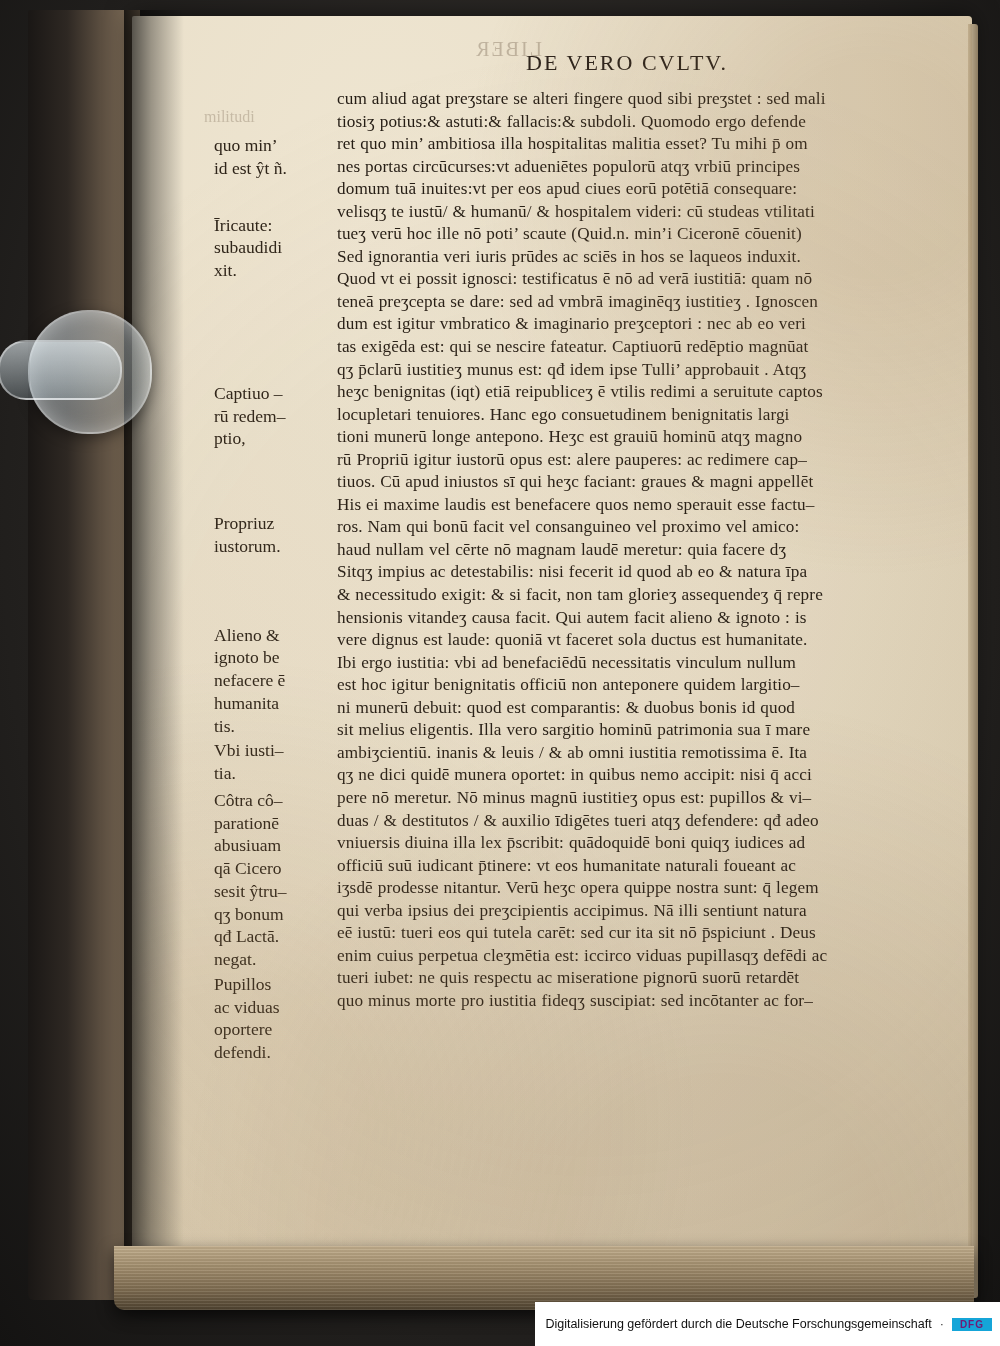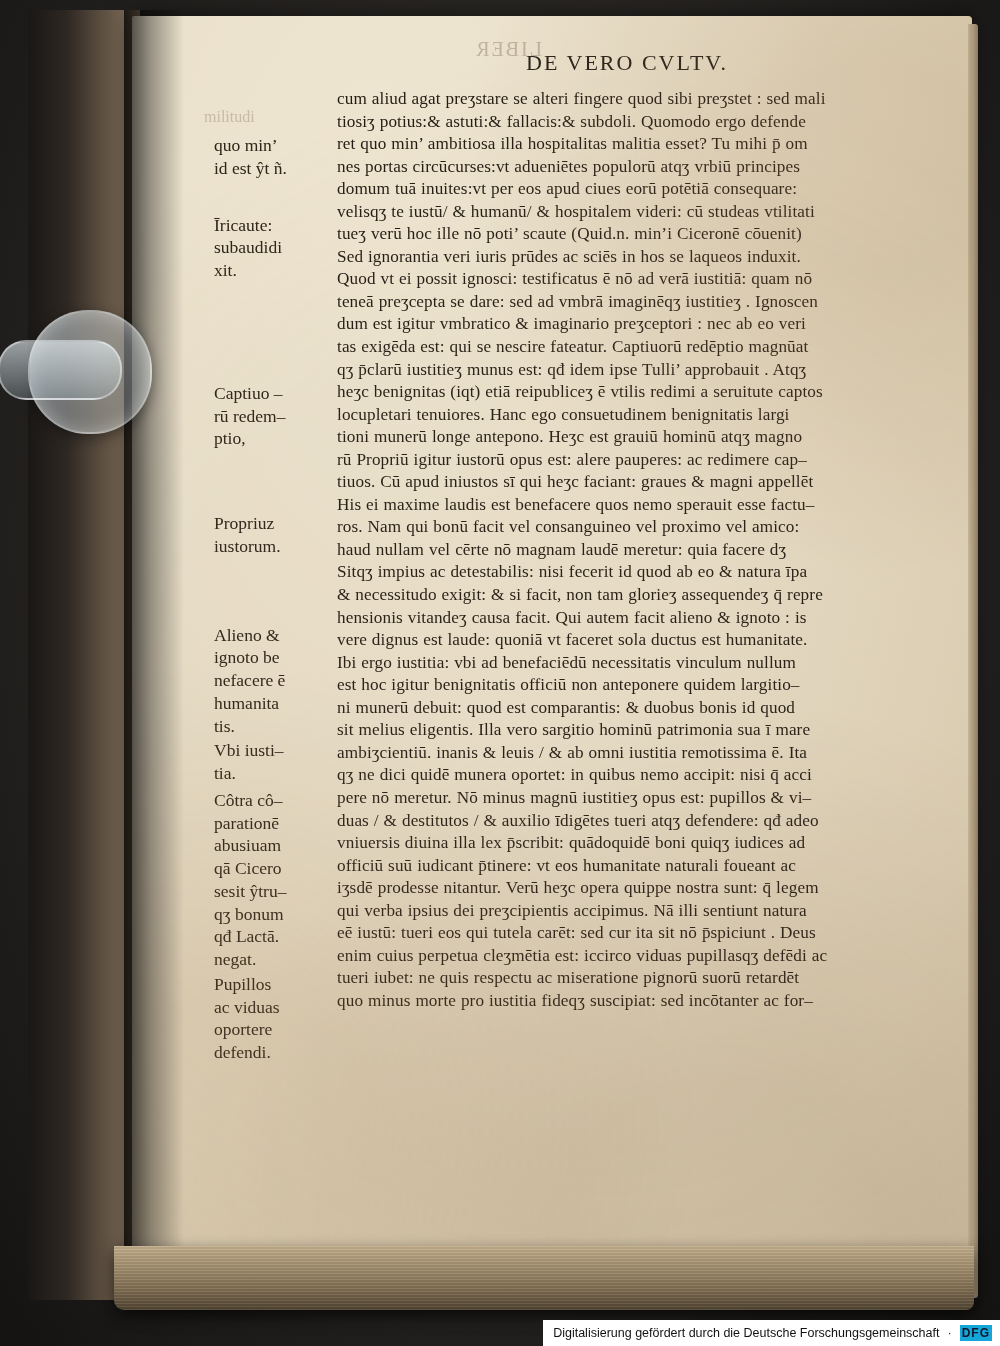--- a/index.html
+++ b/index.html
@@ -113,32 +113,32 @@
     color:#241c14;
     text-align:justify;
     font-family:"Liberation Serif", serif;
     letter-spacing:.1px;
     word-spacing:.5px;
   }
   .body .ln{display:block;white-space:nowrap;overflow:hidden;}
 
   
   .footer{
-    position:absolute;right:0;bottom:0;height:26px;
+    position:absolute;right:0;bottom:0;height:44px;
     background:#ffffff;
     display:flex;align-items:center;
     padding:0 8px 0 10px;
     font-family:"Liberation Sans", sans-serif;
     font-size:12.5px;color:#111;
     gap:8px;
   }
   .dfg{
-    background:#15a5d8;color:#0f172a;font-weight:bold;
+    background:#15a5d8;color:#701a75;font-weight:bold;
     font-family:"Liberation Sans", sans-serif;
-    font-size:12px;padding:1px 2px;letter-spacing:1px;
+    font-size:10px;padding:1px 8px;letter-spacing:1px;
   }
   .sep{color:#333;}
 
   
   .ghost{
     position:absolute;left:150px;top:22px;width:260px;height:26px;
     color:rgba(90,70,50,.30);
     font-size:20px;letter-spacing:2px;
     font-family:"Liberation Serif", serif;
     transform:scaleX(-1);

